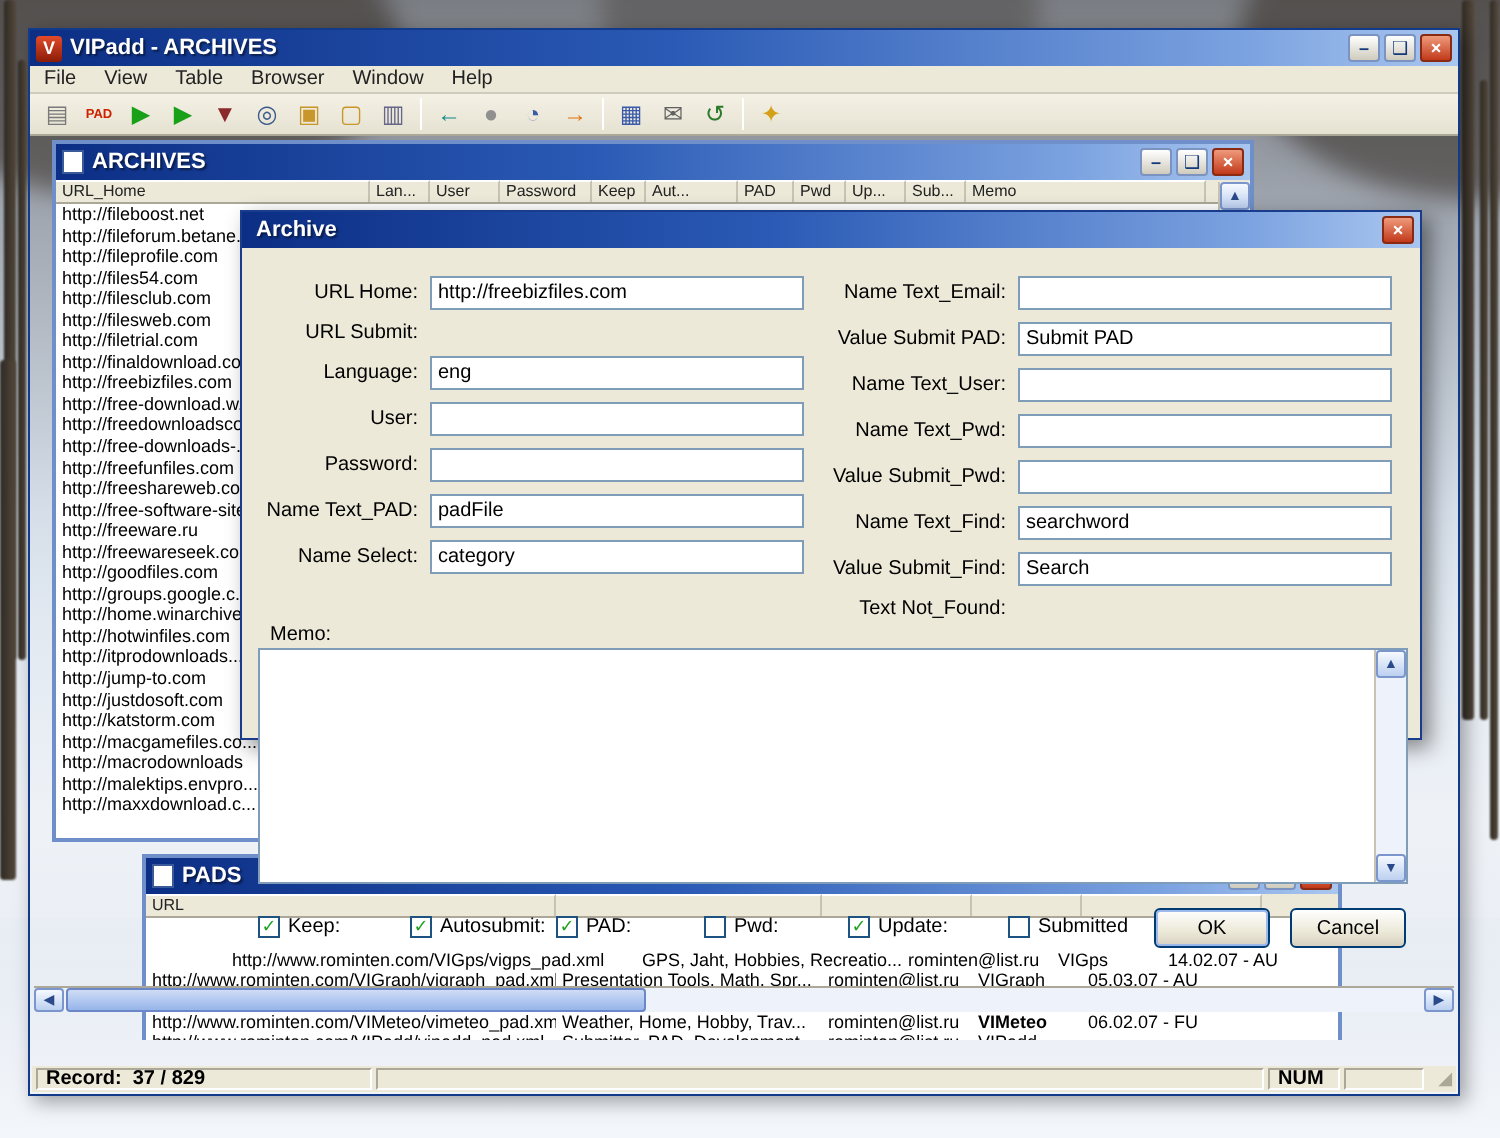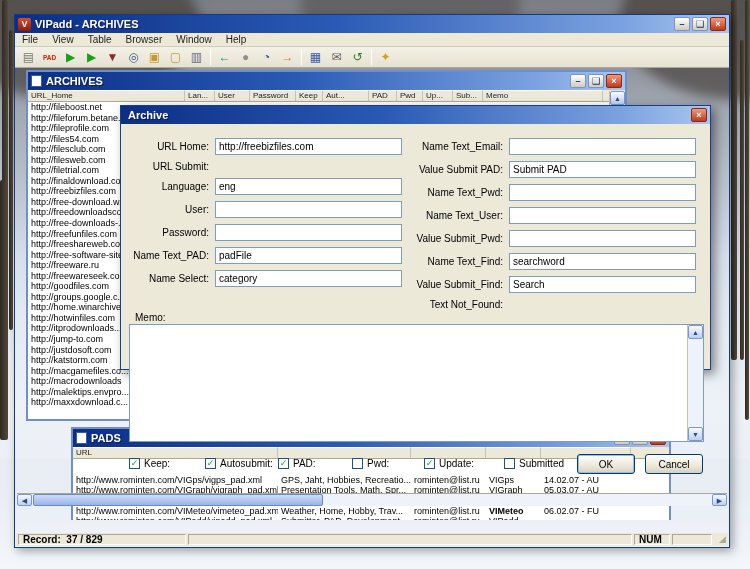--- a/index.html
+++ b/index.html
@@ -259,21 +259,21 @@
       </div>
       <div class="grid-header">
           <span class="col" style="width: 205px;">URL</span>
           <span class="col" style="width: 133px;"></span>
           <span class="col" style="width: 75px;"></span>
           <span class="col" style="width: 55px;"></span>
           <span class="col" style="width: 90px;"></span>
         </div>
       <div class="grid-body">
           <div class="pads-row">
-            <span style="width: 205px;">http://www.rominten.com/VIGps/vigps_pad.xml</span>
+            <span style="width: 205px; margin-left: 40px;">http://www.rominten.com/VIGps/vigps_pad.xml</span>
             <span style="width: 133px;">GPS, Jaht, Hobbies, Recreatio...</span>
             <span style="width: 75px;">rominten@list.ru</span>
             <span style="width: 55px;">VIGps</span>
             <span style="width: 90px;">14.02.07 - AU</span>
           </div>
           <div class="pads-row">
             <span style="width: 205px;">http://www.rominten.com/VIGraph/vigraph_pad.xml</span>
             <span style="width: 133px;">Presentation Tools, Math, Spr...</span>
             <span style="width: 75px;">rominten@list.ru</span>
             <span style="width: 55px;">VIGraph</span>
@@ -359,25 +359,25 @@
     <div class="f-col fields-right">
         <div class="f-row">
           <label class="f-label">Name Text_Email:</label>
           <input class="f-input" style="">
         </div>
         <div class="f-row">
           <label class="f-label">Value Submit PAD:</label>
           <input class="f-input" value="Submit PAD" style="">
         </div>
         <div class="f-row">
+          <label class="f-label">Name Text_User:</label>
+          <input class="f-input" style="">
+        </div>
+        <div class="f-row">
           <label class="f-label">Name Text_Pwd:</label>
-          <input class="f-input" style="">
-        </div>
-        <div class="f-row">
-          <label class="f-label">Name Text_User:</label>
           <input class="f-input" style="">
         </div>
         <div class="f-row">
           <label class="f-label">Value Submit_Pwd:</label>
           <input class="f-input" style="">
         </div>
         <div class="f-row">
           <label class="f-label">Name Text_Find:</label>
           <input class="f-input" value="searchword" style="">
         </div>

